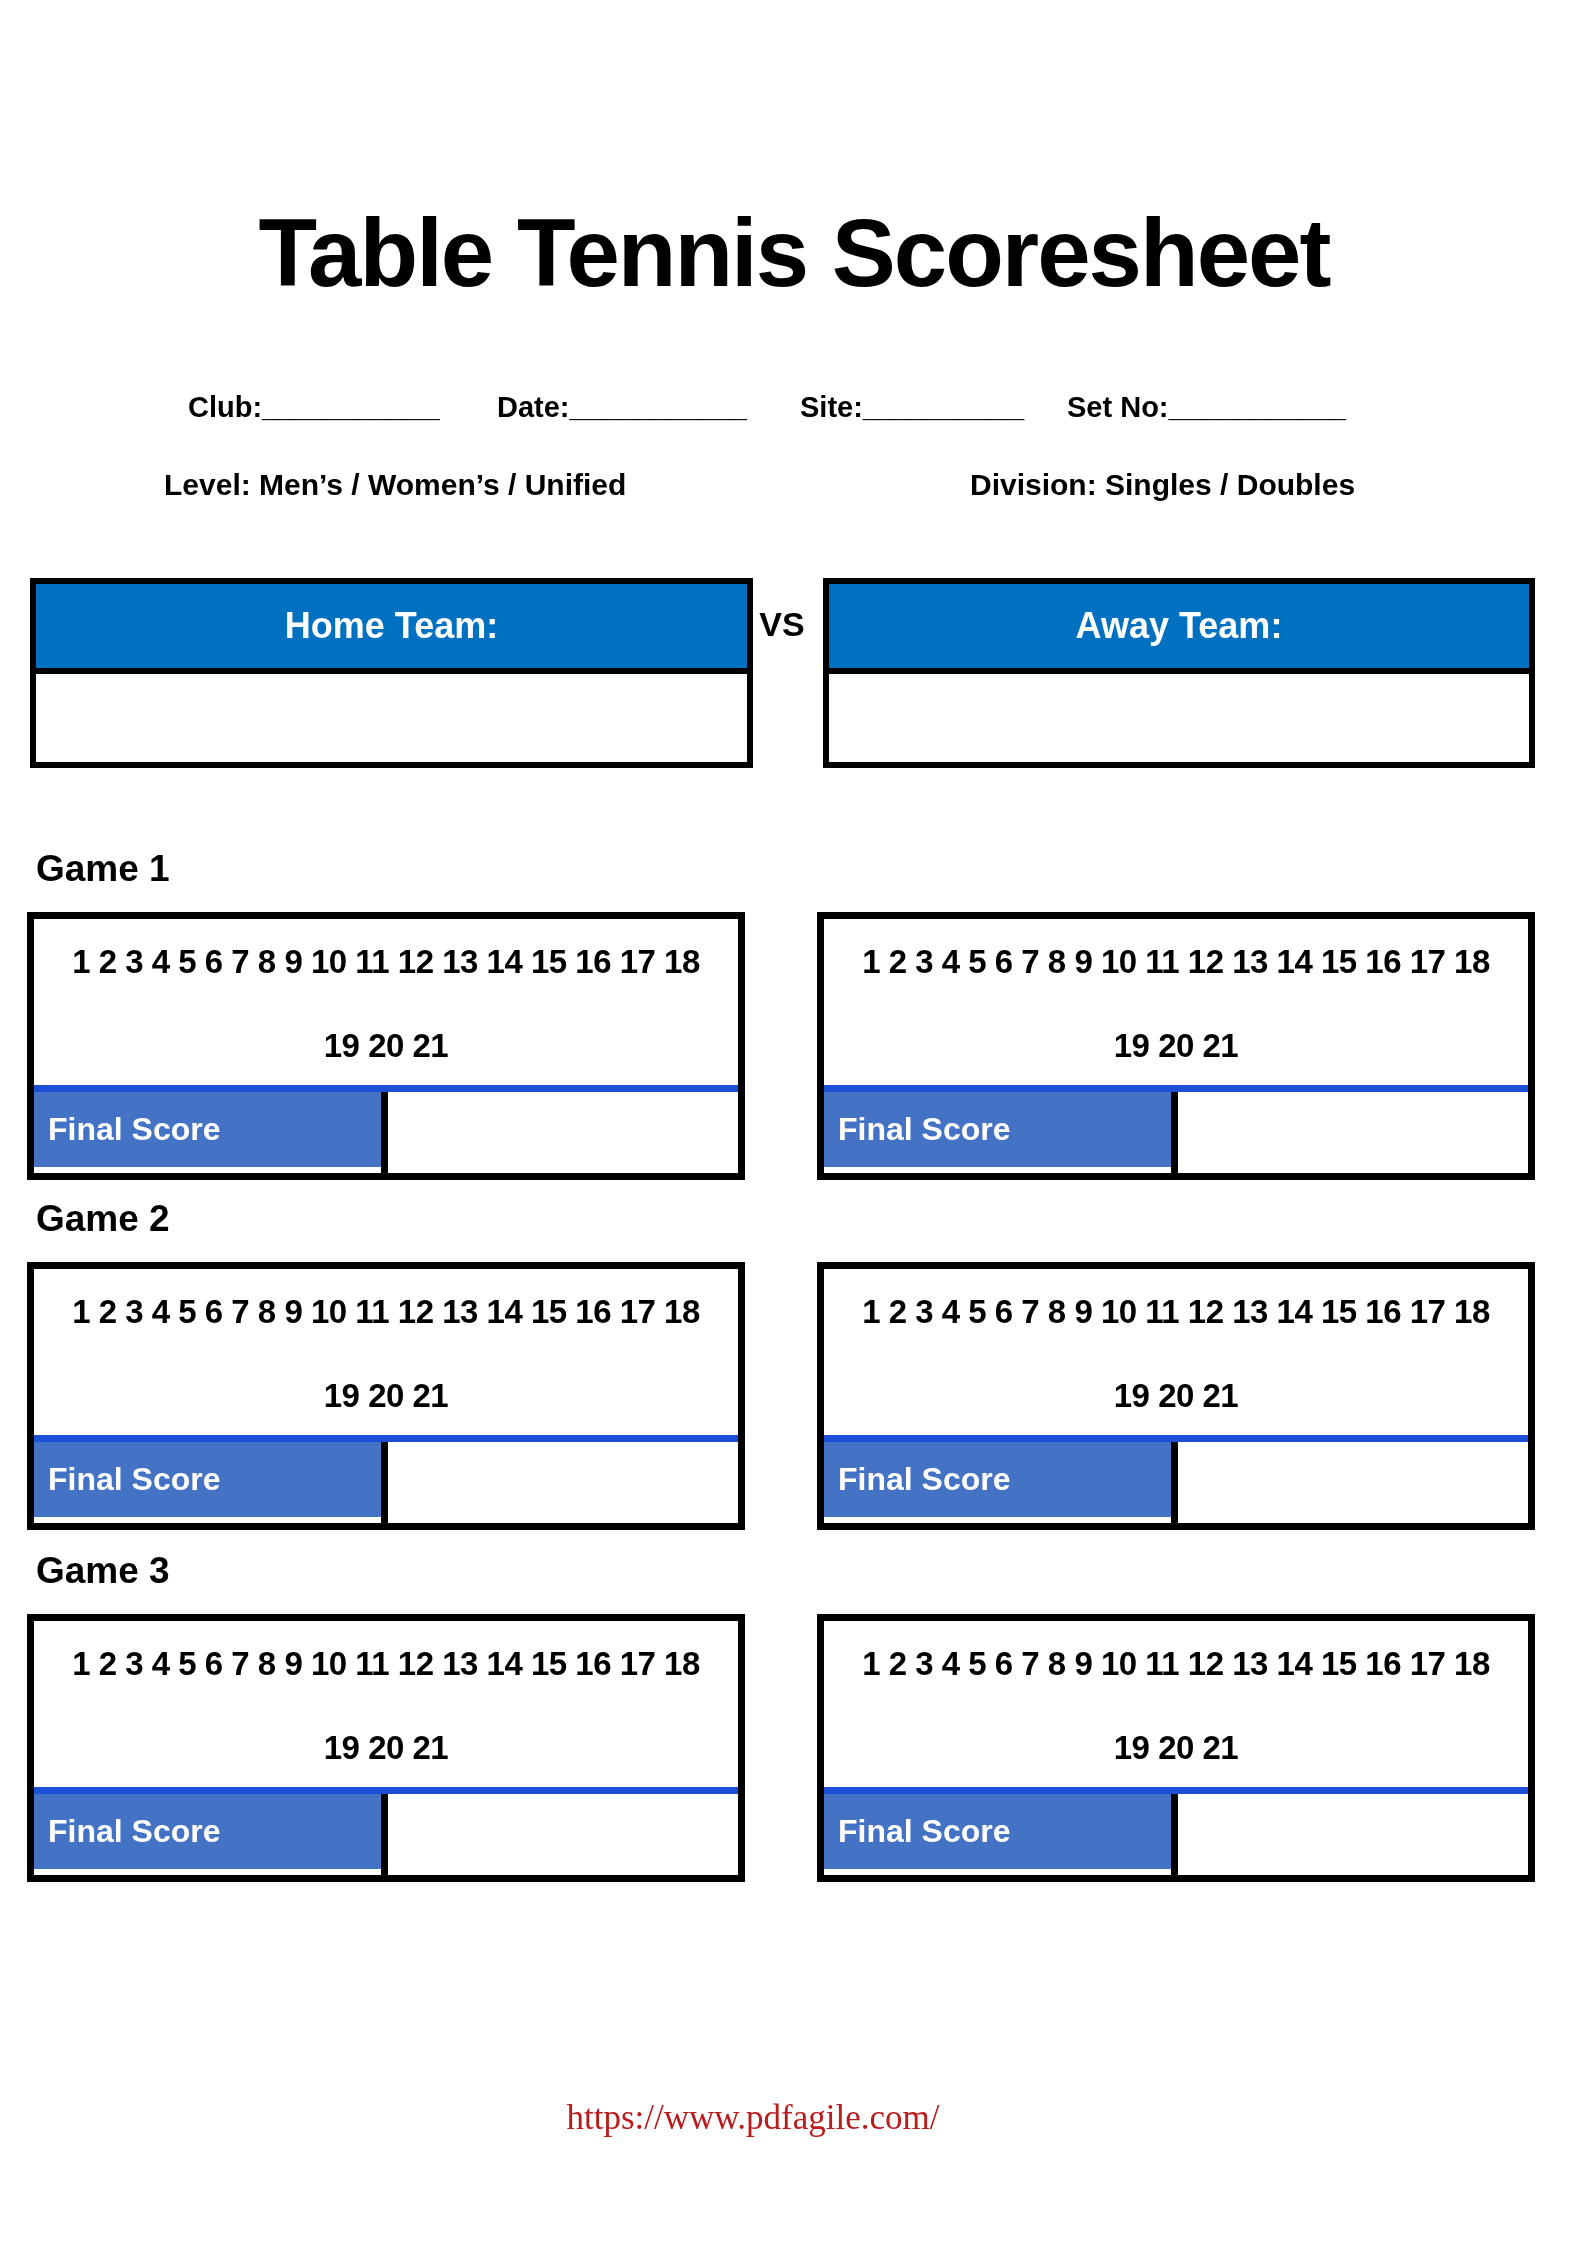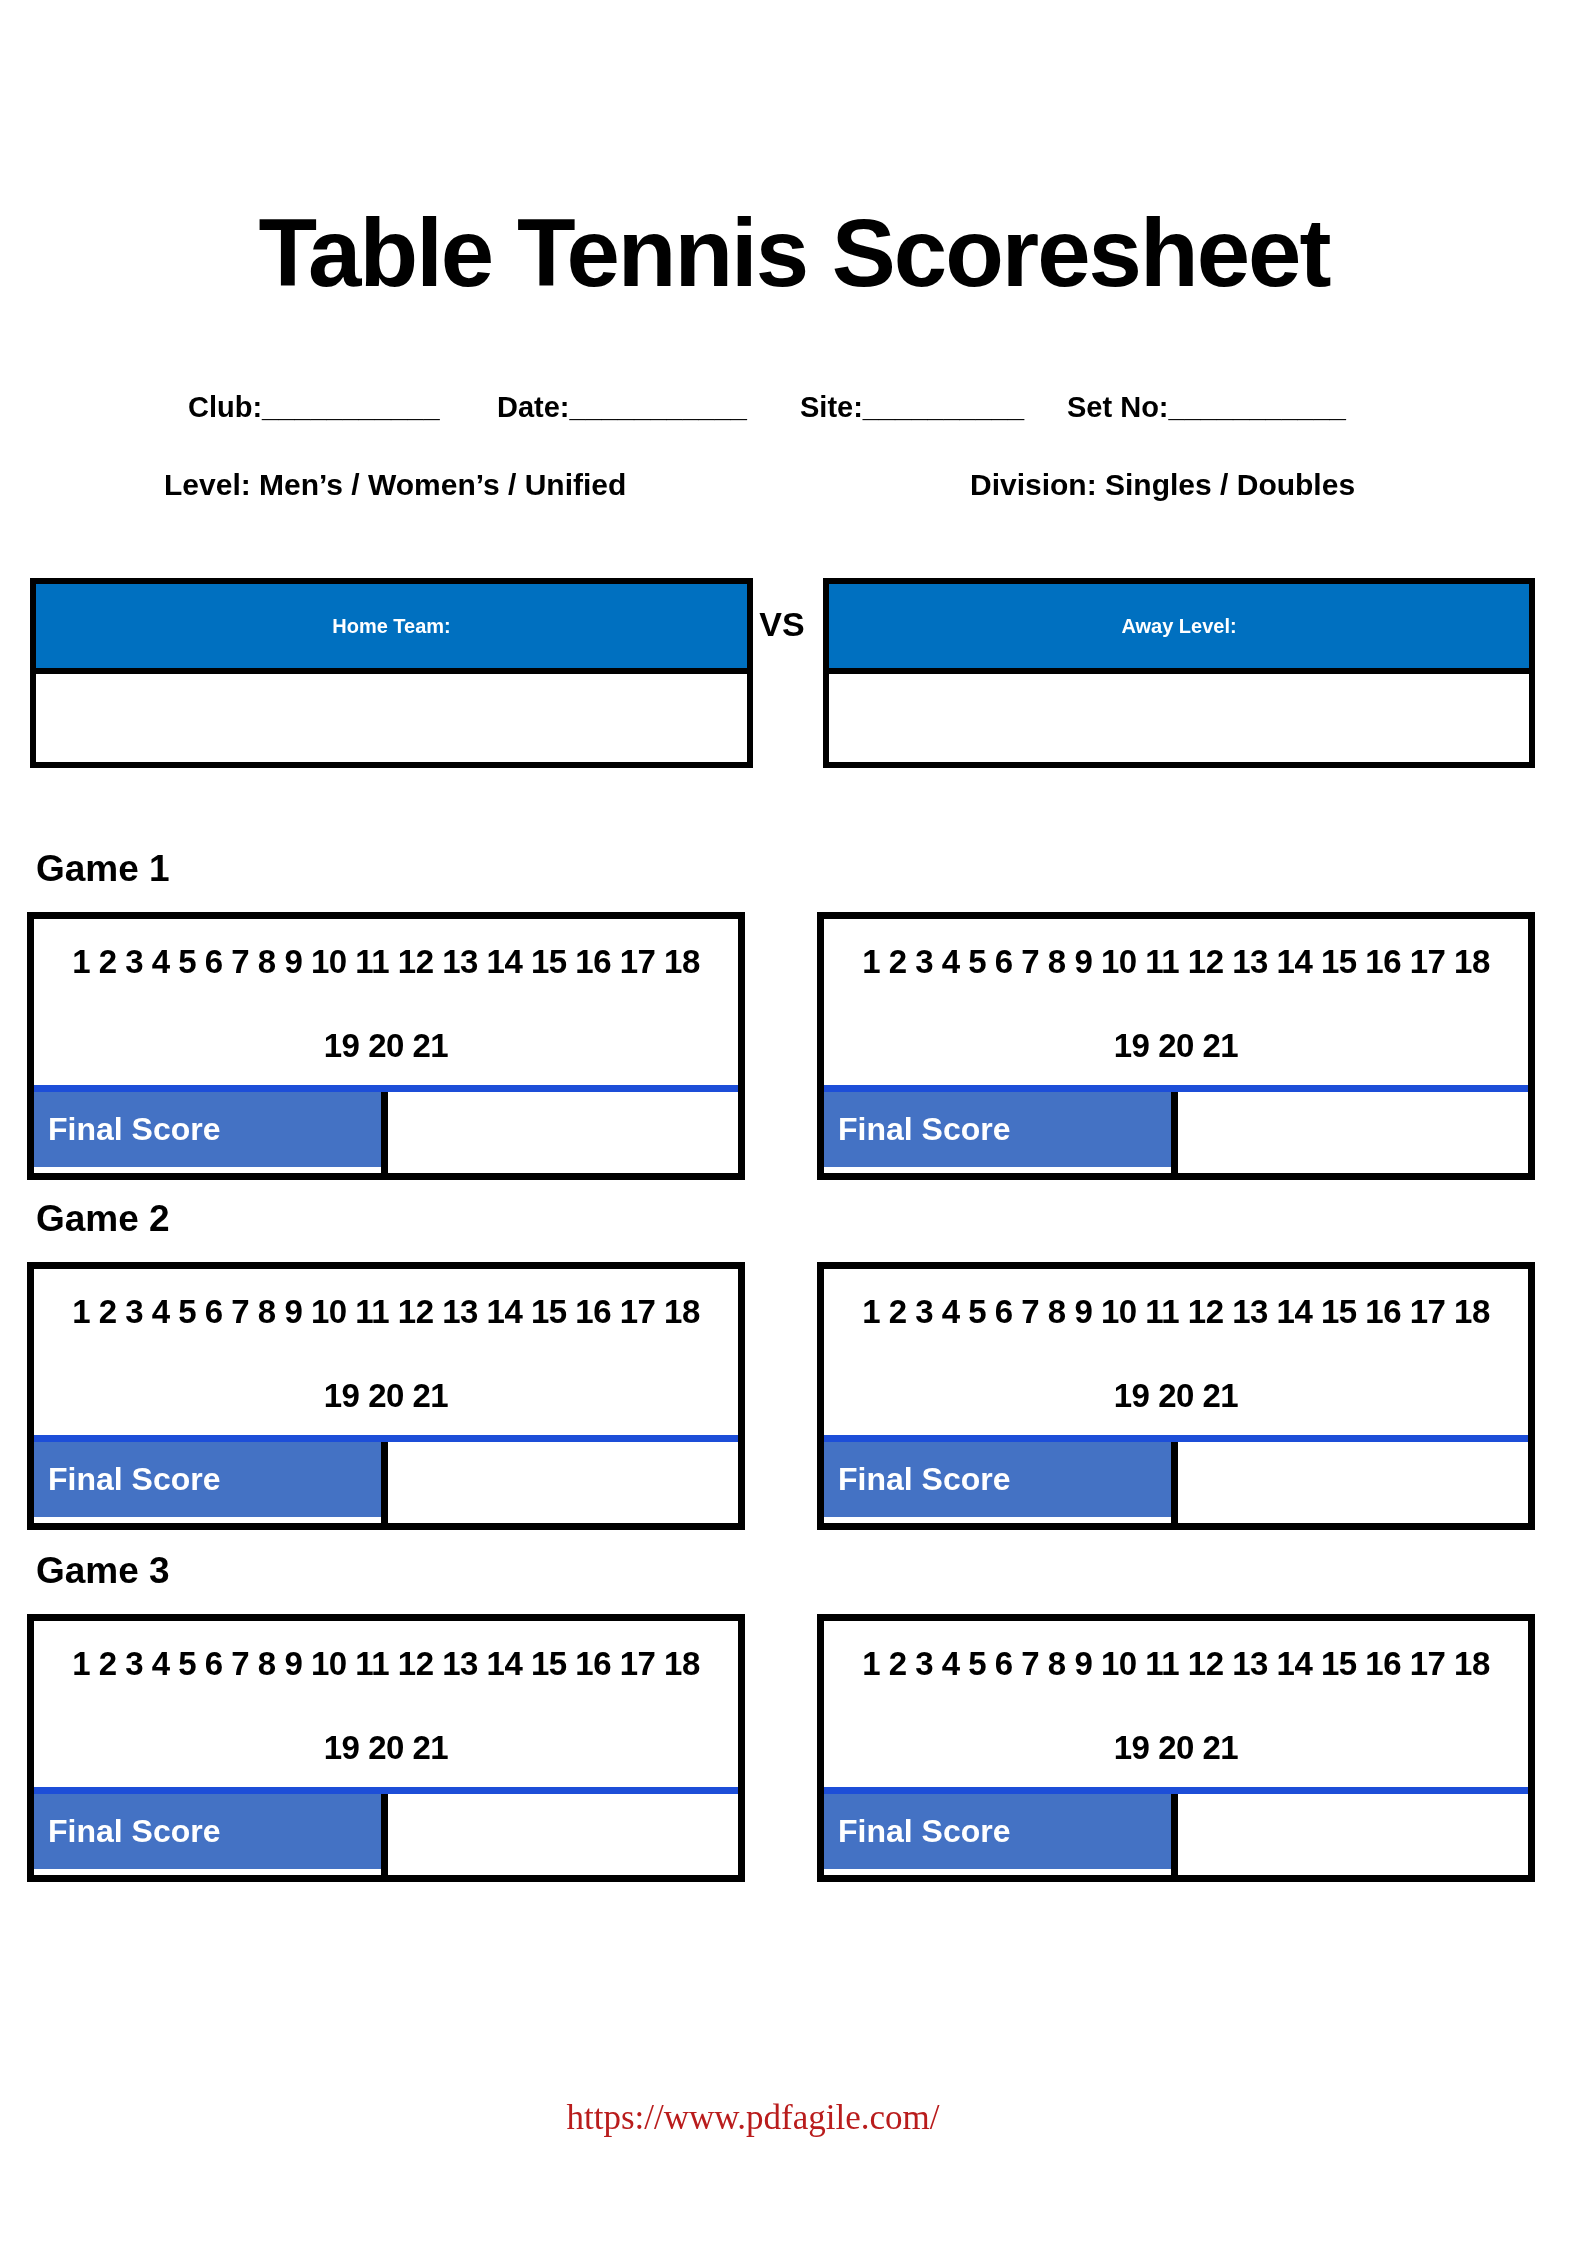--- a/index.html
+++ b/index.html
@@ -26,21 +26,21 @@
   .opt-line { position:absolute; top:468px; font-size:30px; font-weight:700; white-space:nowrap; }
   .opt-level    { left:164px; }
   .opt-division { left:970px; }
 
   .team-box { position:absolute; top:578px; border:6px solid #000; background:#fff; }
   .team-home { left:30px;  width:723px; }
   .team-away { left:823px; width:712px; }
   .team-header {
     height:90px; background:#0070C0; border-bottom:6px solid #000;
     display:flex; align-items:center; justify-content:center;
-    color:#fff; font-size:20px; font-weight:700;
+    color:#fff; font-size:36px; font-weight:700;
   }
   .team-cell { height:88px; background:#fff; }
   .vs {
     position:absolute; left:753px; top:605px; width:58px;
     text-align:center; font-size:34px; font-weight:700;
   }
 
   .game-label { position:absolute; left:36px; font-size:37px; font-weight:700; }
   .gl1 { top:848px; } .gl2 { top:1198px; } .gl3 { top:1550px; }
 
@@ -94,21 +94,21 @@
     <div class="team-header">
       <span>Home Team:</span>
     </div>
     <div class="team-cell"></div>
   </div>
 
   <div class="vs">VS</div>
 
   <div class="team-box team-away">
     <div class="team-header">
-      <span>Away Level:</span>
+      <span>Away Team:</span>
     </div>
     <div class="team-cell"></div>
   </div>
 
   <div class="game-label gl1">Game 1</div>
 
   <section class="panel col-l row1">
     <div class="nums">
       <div class="numline n1">1 2 3 4 5 6 7 8 9 10 11 12 13 14 15 16 17 18</div>
       <div class="numline n2">19 20 21</div>

